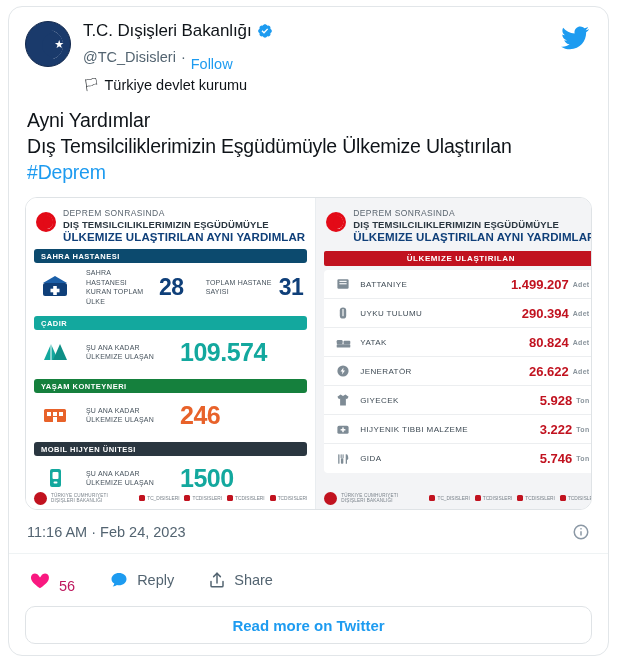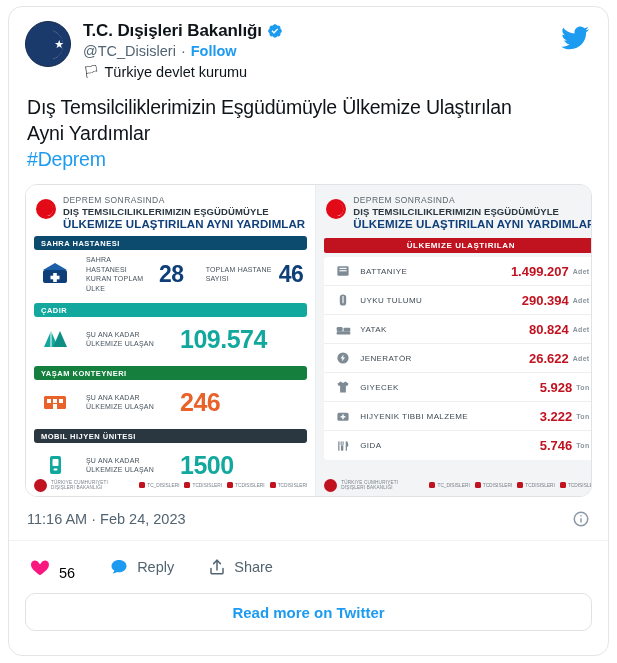--- a/index.html
+++ b/index.html
@@ -71,42 +71,43 @@
     min-width: 0;
   }
   .row-name {
     display: flex;
     align-items: center;
     gap: 5px;
     line-height: 1.15;
   }
   .acct-name {
     font-size: 17px;
-    font-weight: bold;
+    font-weight: normal;
     color: #0f1419;
     letter-spacing: -0.1px;
   }
   .verified {
     width: 16px; height: 16px;
     color: #1d9bf0;
     display: inline-block;
   }
   .row-handle {
     display: flex;
     align-items: center;
     gap: 5px;
     margin-top: 2px;
     font-size: 14.5px;
     color: #536471;
   }
   .dot-sep { color: #536471; }
   .follow-link {
     color: #1d9bf0;
-    font-weight: bold;
+    font-weight: normal;
     cursor: pointer;
+    margin-top: 13px;
   }
   .row-bio {
     margin-top: 5px;
     font-size: 14.5px;
     color: #0f1419;
     display: flex;
     align-items: center;
     gap: 5px;
   }
   .flag-glyph { font-size: 13px; }
@@ -372,21 +373,21 @@
     color: #536471;
     font-size: 14.5px;
     cursor: pointer;
   }
   .heart-ico {
     width: 22px; height: 22px;
     color: #f91880;
   }
   .reply-ico { width: 20px; height: 20px; color: #1d9bf0; }
   .share-ico { width: 18px; height: 18px; color: #536471; }
-  .act-count { color: #000000; margin-top: 12px; }
+  .act-count { color: #be185d; margin-top: 12px; }
   
   .readmore {
     margin: 2px 16px 0 16px;
     height: 38px;
     border: 1px solid #dfe3e6;
     border-radius: 10px;
     display: flex;
     align-items: center;
     justify-content: center;
     color: #1d9bf0;
@@ -426,22 +427,22 @@
         </div>
       </div>
       <span class="tw-bird">
         <svg viewBox="0 0 24 24" width="30" height="30" fill="currentColor">
             <path d="M23 4.9c-.8.4-1.7.7-2.6.8 1-.6 1.7-1.5 2-2.6-.9.5-1.9.9-2.9 1.1-.8-.9-2-1.5-3.3-1.5-2.5 0-4.6 2.1-4.6 4.6 0 .4 0 .7.1 1C7.9 8.1 4.7 6.4 2.5 3.7c-.4.7-.6 1.5-.6 2.3 0 1.6.8 3 2 3.8-.7 0-1.5-.2-2.1-.6 0 2.2 1.6 4.1 3.7 4.5-.4.1-.8.2-1.2.2-.3 0-.6 0-.9-.1.6 1.8 2.3 3.2 4.3 3.2-1.6 1.2-3.5 2-5.7 2-.4 0-.7 0-1.1-.1 2 1.3 4.4 2.1 7 2.1 8.4 0 13-7 13-13v-.6c.9-.6 1.7-1.4 2.3-2.3z"></path>
           </svg>
       </span>
     </div>
 
     <div class="tweet-text">
+      <div>Ayni Yardımlar</div>
       <div>Dış Temsilciliklerimizin Eşgüdümüyle Ülkemize Ulaştırılan</div>
-      <div>Ayni Yardımlar</div>
       <div class="hashtag">#Deprem</div>
     </div>
 
     <div class="media">
 
       <div class="panel-left">
         <div class="pnl-head">
           <div class="pnl-flag">
               <div class="c"></div>
             </div>
@@ -462,21 +463,21 @@
                   <rect x="13.2" y="12" width="3.6" height="9" fill="#fff"></rect>
                   <rect x="10.5" y="14.7" width="9" height="3.6" fill="#fff"></rect>
                 </svg>
             </div>
             <div class="pair">
               <div class="sec-lbl">Sahra Hastanesi Kuran Toplam Ülke</div>
               <div class="sec-val" style="color:#0f3f79">28</div>
             </div>
             <div class="pair" style="margin-left:6px">
               <div class="sec-lbl">Toplam Hastane Sayısı</div>
-              <div class="sec-val" style="color:#0f3f79">46</div>
+              <div class="sec-val" style="color:#0f3f79">31</div>
             </div>
           </div>
         </div>
 
         <div class="sec">
           <div class="sec-bar" style="background:#13a89e">Çadır</div>
           <div class="sec-body">
             <div class="sec-ico">
               <svg viewBox="0 0 30 26" width="30" height="26">
                   <path d="M4 21 L11 5 L18 21 Z" fill="#13a89e"></path>

